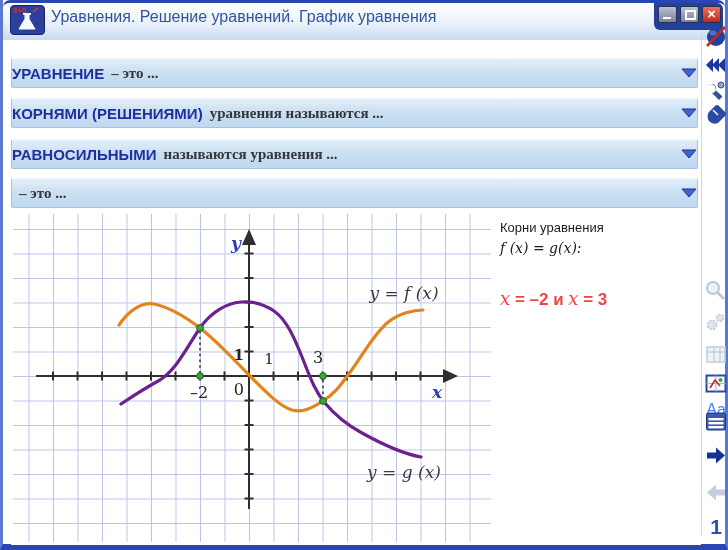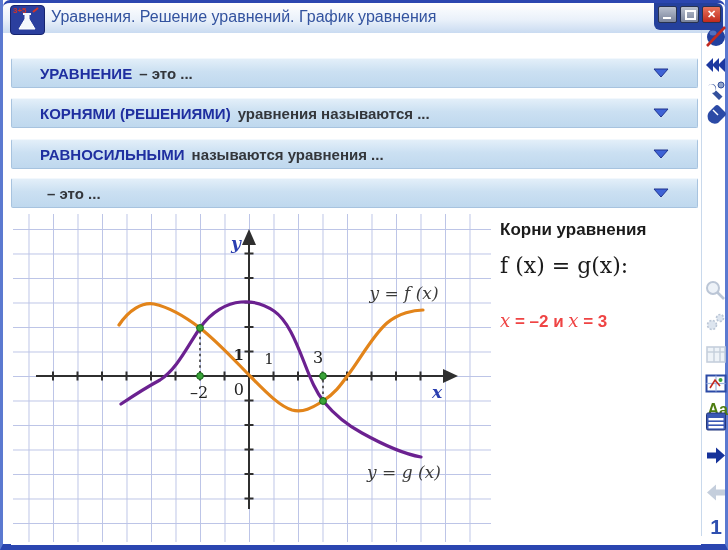--- a/index.html
+++ b/index.html
@@ -2,66 +2,66 @@
 <html><head>
 <meta charset="utf-8">
 <style>
   html,body{margin:0;padding:0;}
   body{width:728px;height:550px;position:relative;overflow:hidden;
        font-family:"Liberation Sans",sans-serif;background:#fff;}
 
   
   .frame{position:absolute;inset:0;border-left:3px solid #5B79D0;border-right:3px solid #5B79D0;
          border-bottom:6px solid #2B46B0;background:#fff;box-sizing:border-box;}
-  .titlebar{position:absolute;top:0;left:0;right:0;height:33px;
+  .titlebar{position:absolute;top:0;left:0;right:0;height:40px;
             background:linear-gradient(180deg,#FFFFFF 0%,#EAF1FA 55%,#C9DBF1 100%);
             border-top:3px solid #2B46B0;border-radius:7px 7px 0 0;box-sizing:border-box;}
   .app-icon{position:absolute;left:7px;top:2px;width:33px;height:28px;background:#2B3F9E;
             border:1px solid #16246E;border-radius:4px;overflow:hidden;}
   .app-icon .logo-txt{position:absolute;left:2px;top:0;font-size:8px;font-weight:bold;color:#D03428;}
   .window-title{position:absolute;left:48px;top:5px;font-size:16px;font-weight:normal;color:#33539F;}
   .winbtns{position:absolute;right:2px;top:0;height:24px;padding:3px 2px 0 4px;background:#24409C;
            border-radius:0 6px 0 6px;display:flex;gap:3px;}
   .wbtn{width:17px;height:15px;border:1px solid #273250;border-radius:2px;
         background:linear-gradient(180deg,#B9C0CE,#79839B);position:relative;cursor:pointer;}
   .wbtn.close{background:linear-gradient(180deg,#E8745C,#C02A1C);}
   .wbtn .min-glyph{position:absolute;left:4px;bottom:3px;width:8px;height:2px;background:#fff;}
   .wbtn .max-glyph{position:absolute;left:4px;top:3px;width:7px;height:6px;border:2px solid #fff;}
   .wbtn .x-glyph{position:absolute;left:0;top:0;right:0;bottom:0;color:#fff;font-size:11px;
                  font-weight:bold;text-align:center;line-height:14px;}
 
   
   .acc-row{position:absolute;left:8px;width:687px;height:30px;box-sizing:border-box;
            background:linear-gradient(180deg,#E3EFF9 0%,#CBE0F2 45%,#BFD8EE 100%);
            border:1px solid #A7C3DF;border-top:1px solid #F2F8FD;border-radius:2px;
-           display:flex;align-items:center;padding:0 28px;cursor:pointer;}
+           display:flex;align-items:center;padding:0 0;cursor:pointer;}
   .acc-title{font-size:15px;font-weight:bold;color:#1F2FA0;white-space:pre;}
-  .acc-rest{font-size:15px;font-weight:bold;color:#33363B;margin-left:7px;white-space:pre;}
+  .acc-rest{font-size:15px;font-weight:bold;color:#33363B;margin-left:7px;white-space:pre;font-family:Liberation Serif, serif;}
   .acc-chevron{margin-left:auto;width:16px;height:10px;}
 
   
   .graph-panel{position:absolute;left:8px;top:211px;width:690px;height:334px;background:#fff;}
   .grid{position:absolute;left:2px;top:3px;width:478px;height:328px;
         background-image:linear-gradient(#BCC4E7 1px,transparent 1px),
                          linear-gradient(90deg,#BCC4E7 1px,transparent 1px);
         background-size:24.5px 24.5px;background-position:15.5px 15px;}
   .plot-svg{position:absolute;left:0;top:0;}
 
   
   .roots-block{position:absolute;left:497px;top:220px;width:200px;color:#1B1B1B;}
-  .roots-line1{font-size:17px;font-weight:bold;}
-  .roots-line2{font-size:22px;font-family:"DejaVu Serif",serif;margin-top:13px;}
+  .roots-line1{font-size:13px;font-weight:normal;}
+  .roots-line2{font-size:14px;font-family:"DejaVu Serif",serif;font-style:italic;margin-top:5px;}
   .roots-line3{margin-top:32px;font-size:17px;font-weight:bold;color:#ef4444;}
   .roots-line3 .vx{font-family:"DejaVu Serif",serif;font-style:italic;font-weight:normal;font-size:18px;}
 
   
   .side-sep{position:absolute;left:698px;top:30px;bottom:8px;width:1px;background:#C9D9EC;}
   .side-icon{position:absolute;left:701px;width:24px;height:24px;cursor:pointer;}
   .side-icon.disabled{cursor:default;}
-  .aa-icon{font-size:16px;font-weight:bold;color:#4d7c0f;text-align:right;line-height:22px;}
+  .aa-icon{font-size:16px;font-weight:normal;color:#3b82f6;text-align:center;line-height:22px;}
   .page-num{position:absolute;left:701px;top:515px;width:24px;text-align:center;
             font-size:21px;font-weight:bold;color:#2E4FB0;}
 </style>
 </head>
 <body>
 
 <div class="frame">
 
   <div class="titlebar">
     <div class="app-icon">

